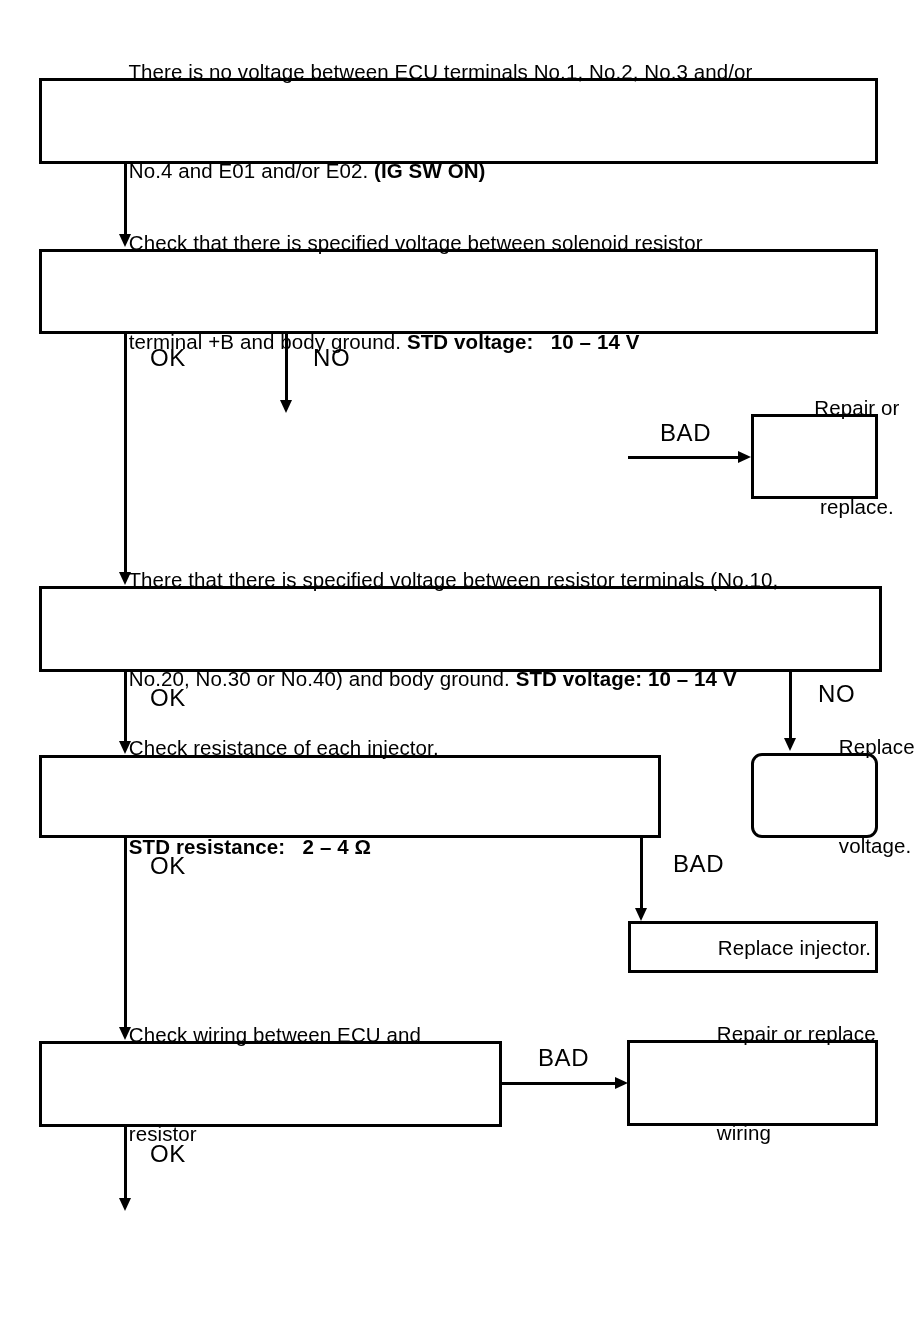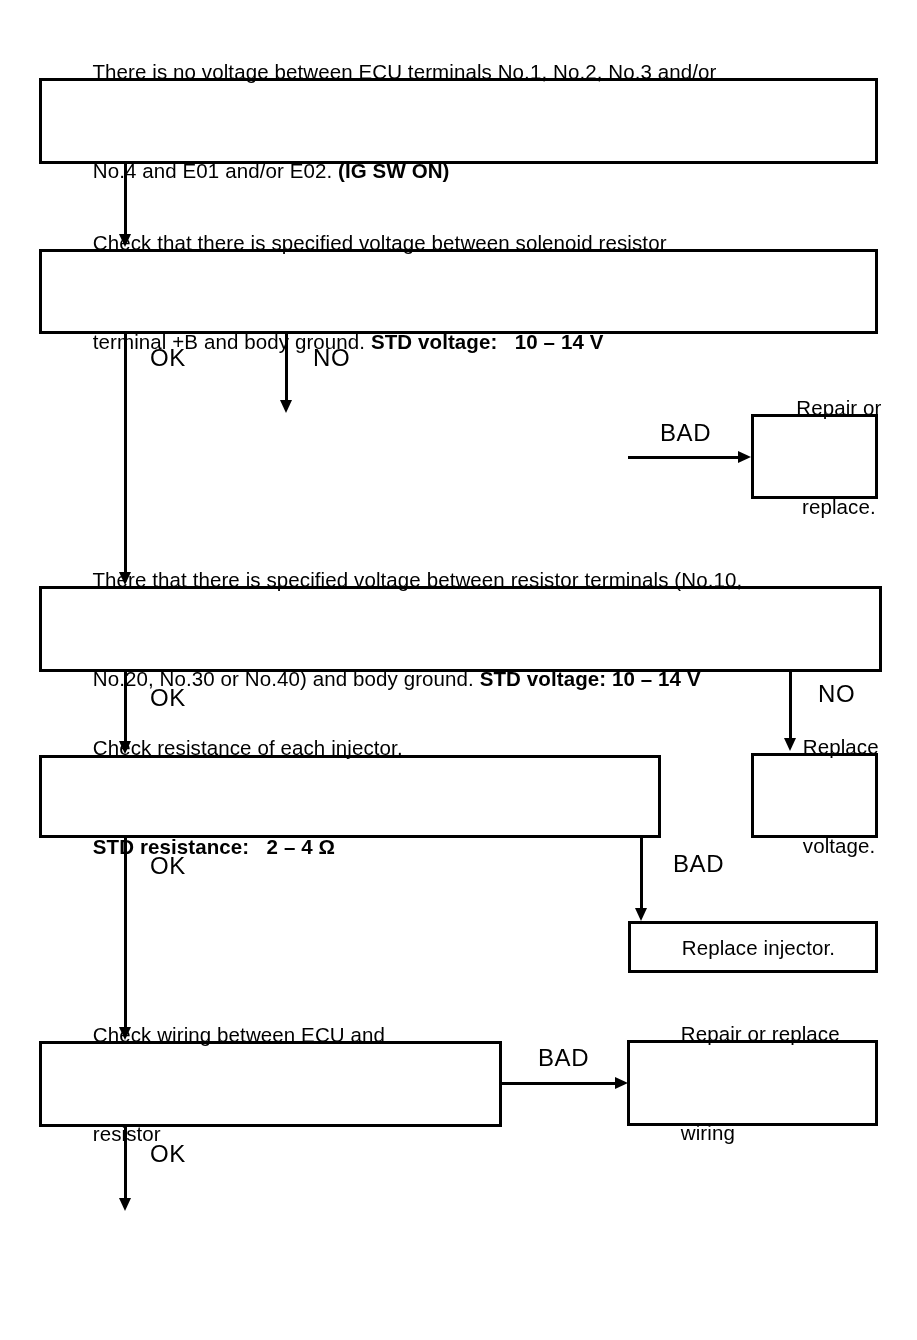--- a/index.html
+++ b/index.html
@@ -17,20 +17,21 @@
     overflow: hidden;
   }
   .node {
     position: absolute;
     box-sizing: border-box;
     border: 3px solid #000000;
     background: #ffffff;
     display: flex;
     flex-direction: column;
     justify-content: center;
+    padding-left: 36px;
   }
   .node .line {
     font-size: 20.5px;
     line-height: 33px;
     white-space: pre;
     padding-left: 16px;
     letter-spacing: 0.1px;
   }
   .node.pad-sm .line { padding-left: 14px; }
   .b { font-weight: bold; }
@@ -135,21 +136,21 @@
 
   <div class="node" style="left:39px; top:755px; width:622px; height:83px;">
     <div class="line">
       <span>Check resistance of each injector.</span>
     </div>
     <div class="line">
       <span class="b">STD resistance:   2 – 4 Ω</span>
     </div>
   </div>
 
-  <div class="node pad-sm" style="left:751px; top:753px; width:127px; height:85px;">
+  <div class="node pad-sm" style="left:751px; top:753px; width:127px; height:85px;border-radius:11px;">
     <div class="line">
       <span>Replace</span>
     </div>
     <div class="line">
       <span>voltage.</span>
     </div>
   </div>
 
   <div class="vline" style="left:124px; top:838px; height:191px;"></div>
   <div class="arrow-down" style="left:119px; top:1027px;"></div>

